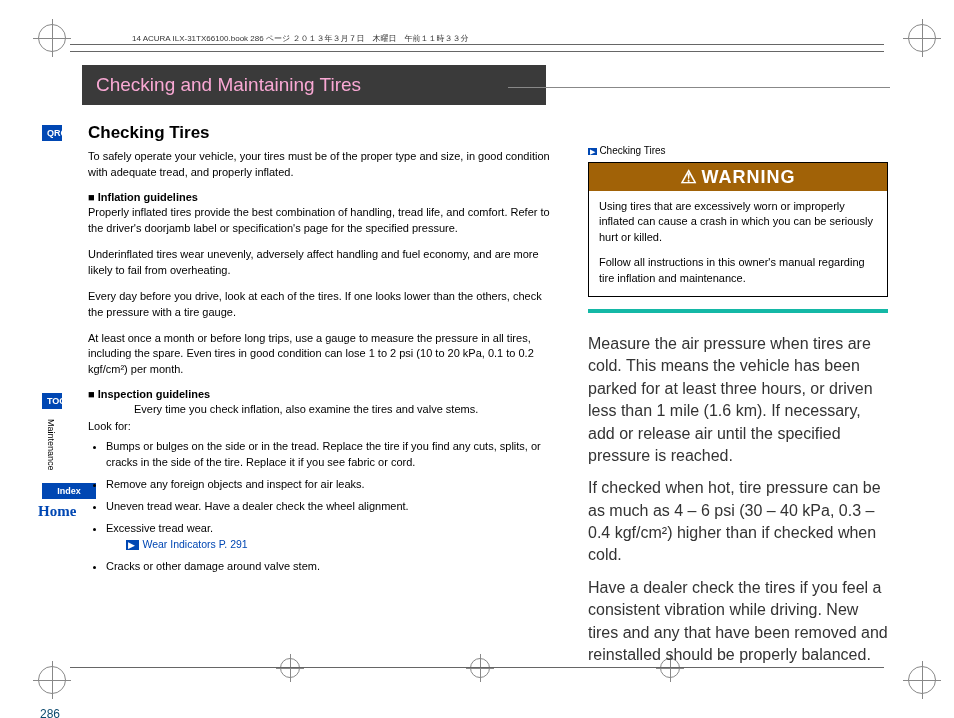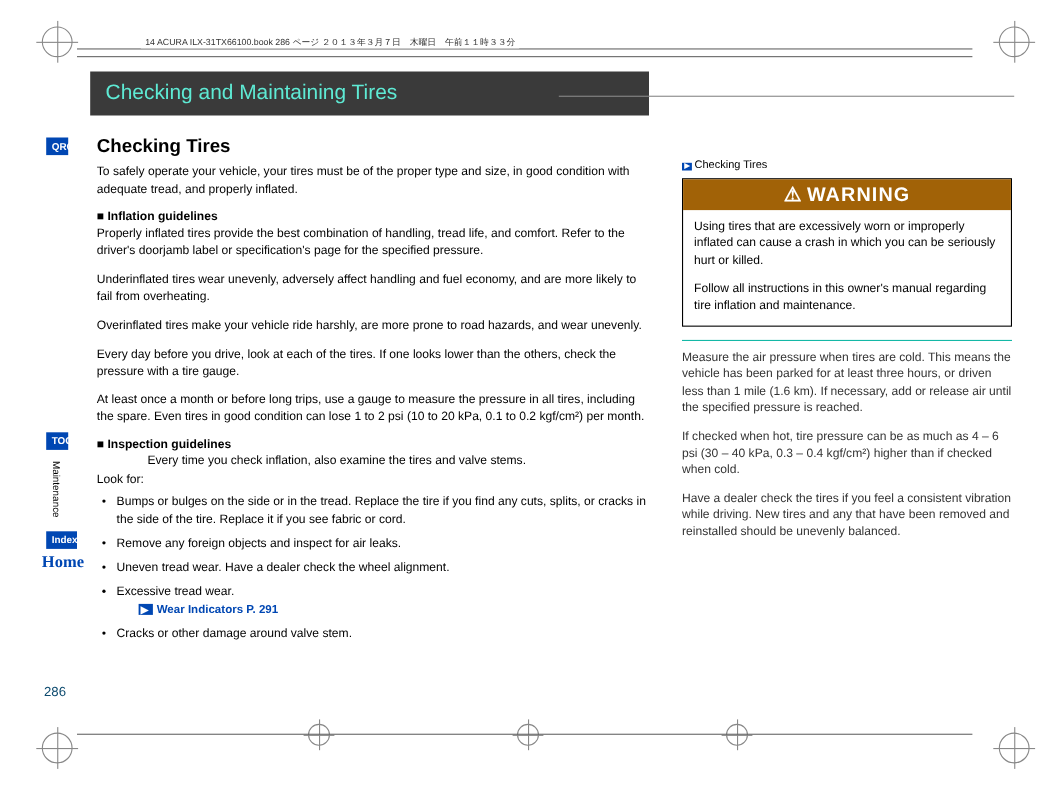--- a/index.html
+++ b/index.html
@@ -60,25 +60,25 @@
   .left-col {
     flex: 0 0 470px;
     position: relative;
   }
   .right-col {
     flex: 0 0 300px;
     padding-top: 80px;
   }
   .section-header {
     background: #3a3a3a;
-    color: #5eead4;
+    color: #f9a8d4;
     padding: 9px 14px 9px 14px;
     font-size: 19px;
     font-weight: 300;
-    width: 508px;
+    width: 464px;
     margin-left: -6px;
     margin-bottom: 18px;
   }
   .section-header::before {
     content: "";
     position: absolute;
     top: 22px;
     left: 420px;
     right: -332px;
     border-top: 1px solid #888;
@@ -105,21 +105,21 @@
     list-style: disc;
     margin-left: 18px;
   }
   ul.insp li {
     font-size: 11px;
     line-height: 1.45;
     margin-bottom: 6px;
   }
   .xref {
     color: #0047b3;
-    font-weight: bold;
+    font-weight: normal;
     font-size: 10.5px;
     margin-left: 20px;
   }
   .xref::before {
     content: "▶ ";
     background: #0047b3;
     color: #fff;
     font-size: 9px;
     padding: 0 2px;
     margin-right: 3px;
@@ -192,23 +192,23 @@
     content: "⚠";
     margin-right: 4px;
   }
   .warning-body {
     padding: 8px 10px;
     font-size: 11px;
     line-height: 1.4;
   }
   .warning-body p { margin-bottom: 10px; }
   .side-note {
-    border-top: 1px solid #14b8a6;
-    padding-top: 8px;
-    font-size: 11px;
+    border-top: 4px solid #14b8a6;
+    padding-top: 20px;
+    font-size: 16px;
     line-height: 1.4;
     color: #333;
   }
   .side-note p { margin-bottom: 10px; }
   .footer-line {
     position: absolute;
     bottom: 50px;
     left: 70px;
     right: 70px;
     border-top: 1px solid #666;
@@ -238,34 +238,33 @@
 <div class="reg-sm" style="bottom:40px; left:660px;"></div>
 
 <div class="header-line"></div>
 <div class="header-text">14 ACURA ILX-31TX66100.book  286 ページ  ２０１３年３月７日　木曜日　午前１１時３３分</div>
 
 <div class="sidebar-tabs">
   <div class="tab">QRG</div>
   <div class="tab-spacer"></div>
   <div class="tab">TOC</div>
   <div class="vtext">Maintenance</div>
-  <div class="tab" style="width:28px;">Index</div>
+  <div class="tab" style="width:54px;">Index</div>
   <div class="home-script">Home</div>
 </div>
 
 <div class="page">
   <div class="left-col">
     <div class="section-header">Checking and Maintaining Tires</div>
     <div class="sub-title">Checking Tires</div>
     <p class="body-text">To safely operate your vehicle, your tires must be of the proper type and size, in good condition with adequate tread, and properly inflated.</p>
 
     <div class="small-heading">Inflation guidelines</div>
     <p class="body-text">Properly inflated tires provide the best combination of handling, tread life, and comfort. Refer to the driver's doorjamb label or specification's page for the specified pressure.</p>
     <p class="body-text">Underinflated tires wear unevenly, adversely affect handling and fuel economy, and are more likely to fail from overheating.</p>
-    <p class="body-text">Overinflated tires make your vehicle ride harshly, are more prone to road hazards, and wear unevenly.</p>
     <p class="body-text">Every day before you drive, look at each of the tires. If one looks lower than the others, check the pressure with a tire gauge.</p>
     <p class="body-text">At least once a month or before long trips, use a gauge to measure the pressure in all tires, including the spare. Even tires in good condition can lose 1 to 2 psi (10 to 20 kPa, 0.1 to 0.2 kgf/cm²) per month.</p>
 
     <div class="small-heading">Inspection guidelines</div>
     <p class="body-text" style="margin-bottom:1px;margin-left:46px;">Every time you check inflation, also examine the tires and valve stems.</p>
     <p class="body-text" style="margin-bottom:4px;">Look for:</p>
     <ul class="insp">
       <li>Bumps or bulges on the side or in the tread. Replace the tire if you find any cuts, splits, or cracks in the side of the tire. Replace it if you see fabric or cord.</li>
       <li>Remove any foreign objects and inspect for air leaks.</li>
       <li>Uneven tread wear. Have a dealer check the wheel alignment.</li>
@@ -284,18 +283,18 @@
     <div class="warning-box">
       <div class="warning-title">WARNING</div>
       <div class="warning-body">
         <p>Using tires that are excessively worn or improperly inflated can cause a crash in which you can be seriously hurt or killed.</p>
         <p style="margin-bottom:2px;">Follow all instructions in this owner's manual regarding tire inflation and maintenance.</p>
       </div>
     </div>
     <div class="side-note">
       <p>Measure the air pressure when tires are cold. This means the vehicle has been parked for at least three hours, or driven less than 1 mile (1.6 km). If necessary, add or release air until the specified pressure is reached.</p>
       <p>If checked when hot, tire pressure can be as much as 4 – 6 psi (30 – 40 kPa, 0.3 – 0.4 kgf/cm²) higher than if checked when cold.</p>
-      <p>Have a dealer check the tires if you feel a consistent vibration while driving. New tires and any that have been removed and reinstalled should be unevenly balanced.</p>
+      <p>Have a dealer check the tires if you feel a consistent vibration while driving. New tires and any that have been removed and reinstalled should be properly balanced.</p>
     </div>
   </div>
 </div>
 
 <div class="footer-line"></div>
 
 </body></html>

